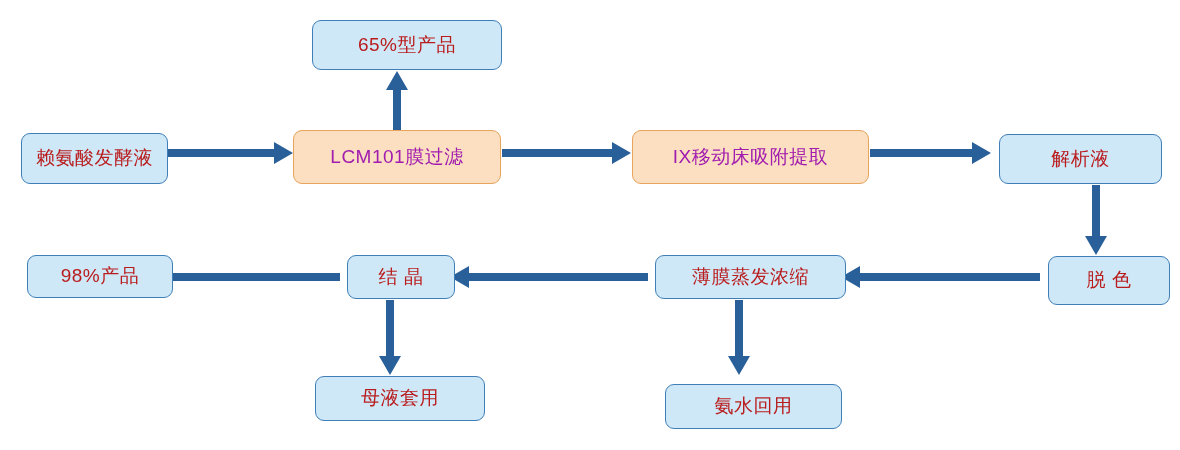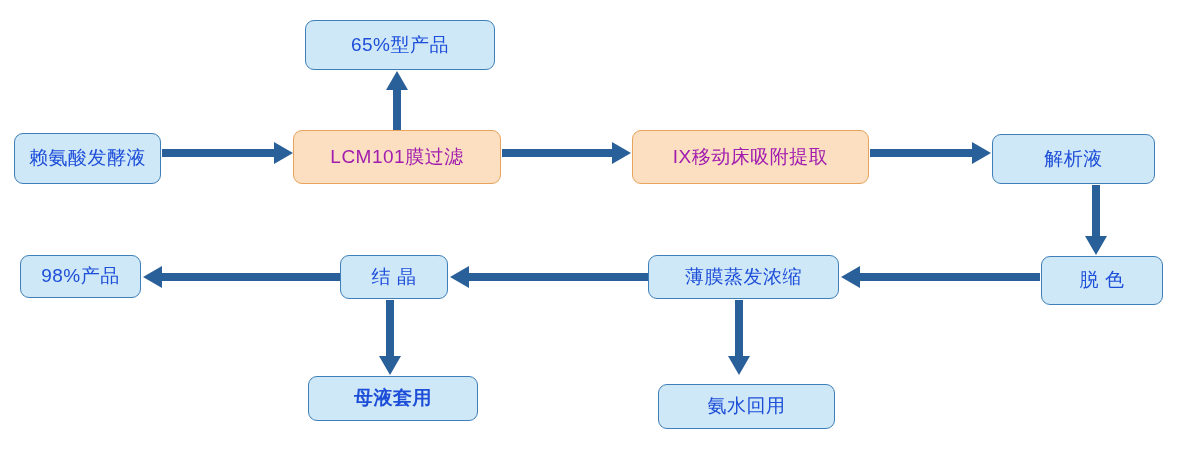--- a/index.html
+++ b/index.html
@@ -25,21 +25,22 @@
     justify-content: center;
     border-radius: 9px;
     font-size: 19px;
     line-height: 1.1;
     white-space: nowrap;
     letter-spacing: 0.5px;
   }
   .node.blue {
     background: #cfe8f8;
     border: 1.5px solid #3f7fb8;
-    color: #1d4ed8;
+    color: #b91c1c;
+    margin-left: 7px;
   }
   .node.orange {
     background: #fbdfc0;
     border: 1.5px solid #e8a35c;
     color: #a21caf;
   }
   .arrow {
     position: absolute;
   }
   .arrow svg {
@@ -121,19 +122,19 @@
     </div>
     <div class="node blue" style="left: 648px; top: 255px; width: 191px; height: 44px;">
       <span>薄膜蒸发浓缩</span>
     </div>
     <div class="node blue" style="left: 658px; top: 384px; width: 177px; height: 45px;">
       <span>氨水回用</span>
     </div>
     <div class="node blue" style="left: 340px; top: 255px; width: 108px; height: 44px;">
       <span>结 晶</span>
     </div>
-    <div class="node blue" style="left: 308px; top: 376px; width: 170px; height: 45px; font-weight: bold;">
+    <div class="node blue" style="left: 308px; top: 376px; width: 170px; height: 45px;">
       <span>母液套用</span>
     </div>
-    <div class="node blue" style="left: 20px; top: 255px; width: 121px; height: 43px; align-items: center;">
+    <div class="node blue" style="left: 20px; top: 255px; width: 146px; height: 43px; align-items: center;">
       <span>98%产品</span>
     </div>
   </div>
 
 </body></html>

